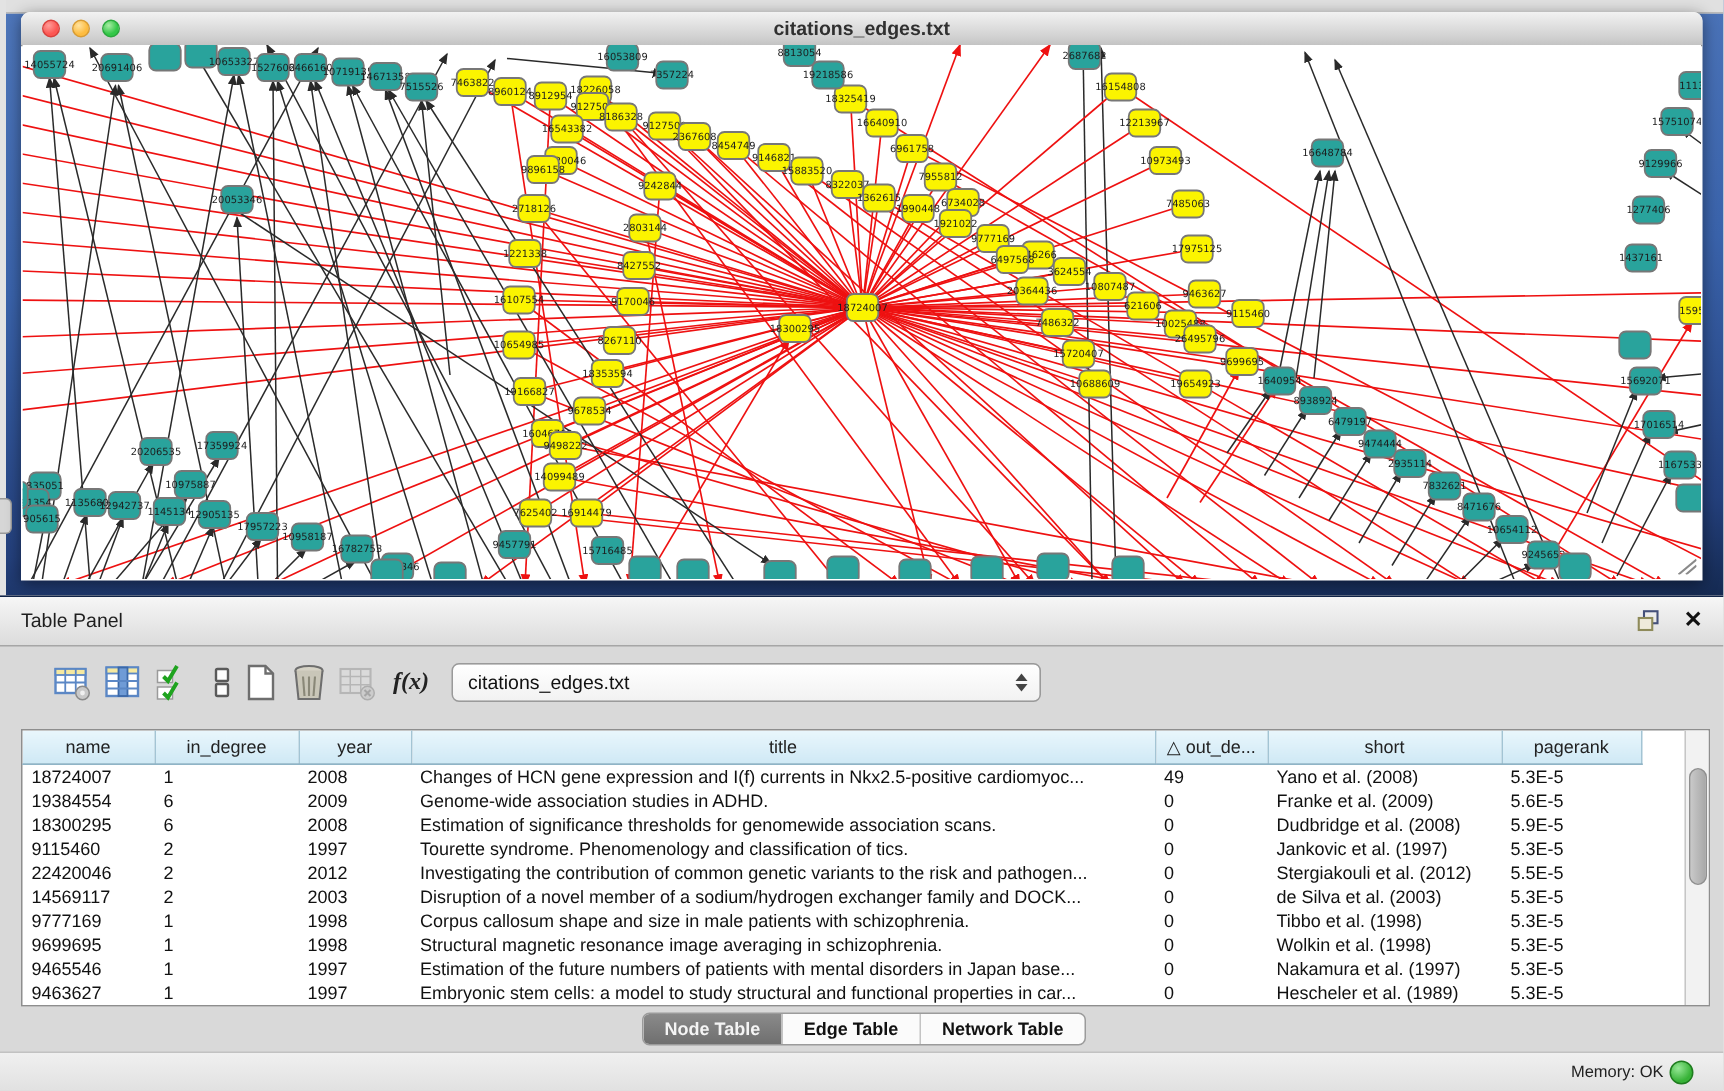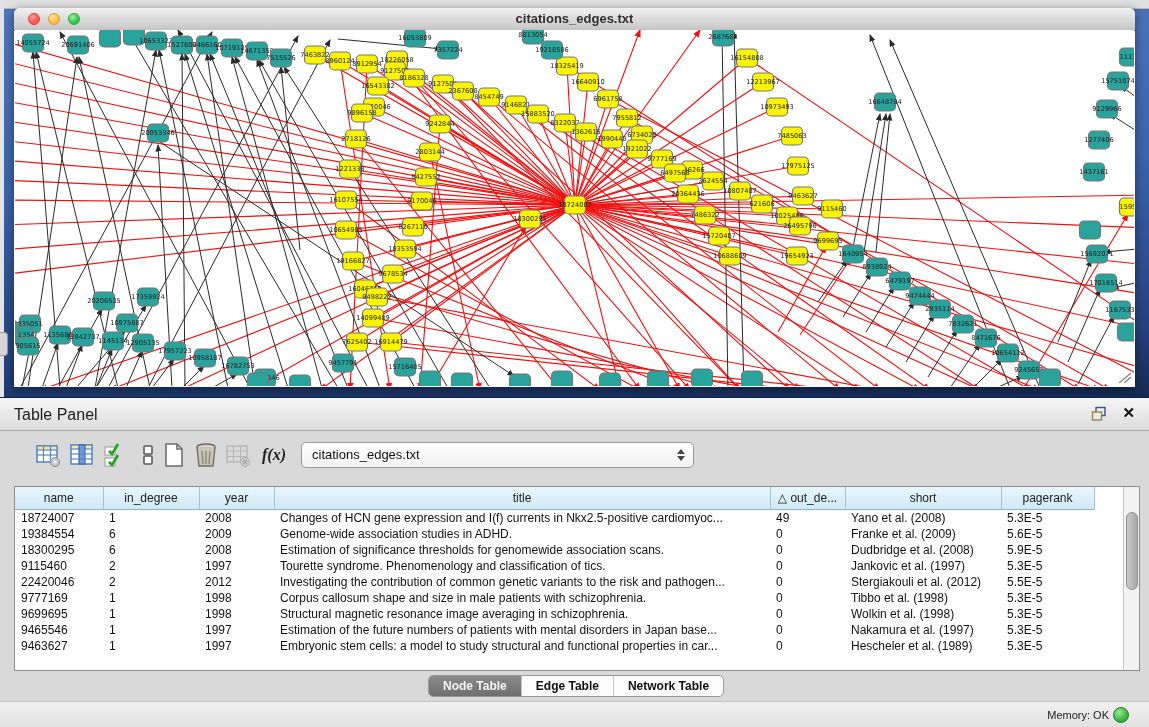--- a/index.html
+++ b/index.html
@@ -22,21 +22,21 @@
   #tl-zoom{left:54px;background:radial-gradient(circle at 35% 30%,#a8eca4,#33c748 60%);border:1px solid #2aa93c;}
   #win-title{position:absolute;left:0;right:0;top:3px;text-align:center;font-size:13px;font-weight:bold;color:#303030;}
   #canvas{position:absolute;left:1px;top:22px;width:1119px;height:356px;background:#ffffff;overflow:hidden;}
   #graph-svg{position:absolute;left:0;top:0;}
   #resize-handle{position:absolute;right:3px;bottom:3px;width:14px;height:12px;}
 
   
   #table-panel{position:absolute;left:0;top:397px;width:1149px;height:330px;background:#d9d9d9;border-top:1px solid #102347;}
   #tp-header{position:absolute;left:0;top:0;width:1149px;height:32px;
     background:linear-gradient(#f6f6f6,#dcdcdc);border-bottom:1px solid #a6a6a6;}
-  #tp-title{position:absolute;left:14px;top:8px;font-size:16px;color:#1e1e1e;}
+  #tp-title{position:absolute;left:14px;top:8px;font-size:13px;color:#1e1e1e;}
   #tp-float{position:absolute;right:42px;top:8px;width:16px;height:16px;}
   #tp-close{position:absolute;right:14px;top:6px;font-size:15px;font-weight:bold;color:#111;cursor:default;}
 
   
   #tp-toolbar{position:absolute;left:16px;top:33px;width:1149px;height:52px;}
   .tool-btn{position:absolute;top:10px;width:28px;height:28px;}
   .tool-btn svg{width:100%;height:100%;}
   #fx-icon{font-family:"Liberation Serif",serif;font-style:italic;font-weight:bold;font-size:16px;color:#222;line-height:28px;text-align:center;}
   #table-select{position:absolute;left:285px;top:11px;width:393px;height:26px;background:linear-gradient(#ffffff,#f2f2f2);
     border:1px solid #9a9a9a;border-radius:5px;box-sizing:border-box;font-size:13px;color:#111;line-height:24px;padding-left:10px;}
@@ -668,20 +668,29 @@
               <tr>
                 <td>22420046</td>
                 <td>2</td>
                 <td>2012</td>
                 <td>Investigating the contribution of common genetic variants to the risk and pathogen...</td>
                 <td>0</td>
                 <td>Stergiakouli et al. (2012)</td>
                 <td>5.5E-5</td>
               </tr>
               <tr>
+                <td>14569117</td>
+                <td>2</td>
+                <td>2003</td>
+                <td>Disruption of a novel member of a sodium/hydrogen exchanger family and DOCK...</td>
+                <td>0</td>
+                <td>de Silva et al. (2003)</td>
+                <td>5.3E-5</td>
+              </tr>
+              <tr>
                 <td>9777169</td>
                 <td>1</td>
                 <td>1998</td>
                 <td>Corpus callosum shape and size in male patients with schizophrenia.</td>
                 <td>0</td>
                 <td>Tibbo et al. (1998)</td>
                 <td>5.3E-5</td>
               </tr>
               <tr>
                 <td>9699695</td>

